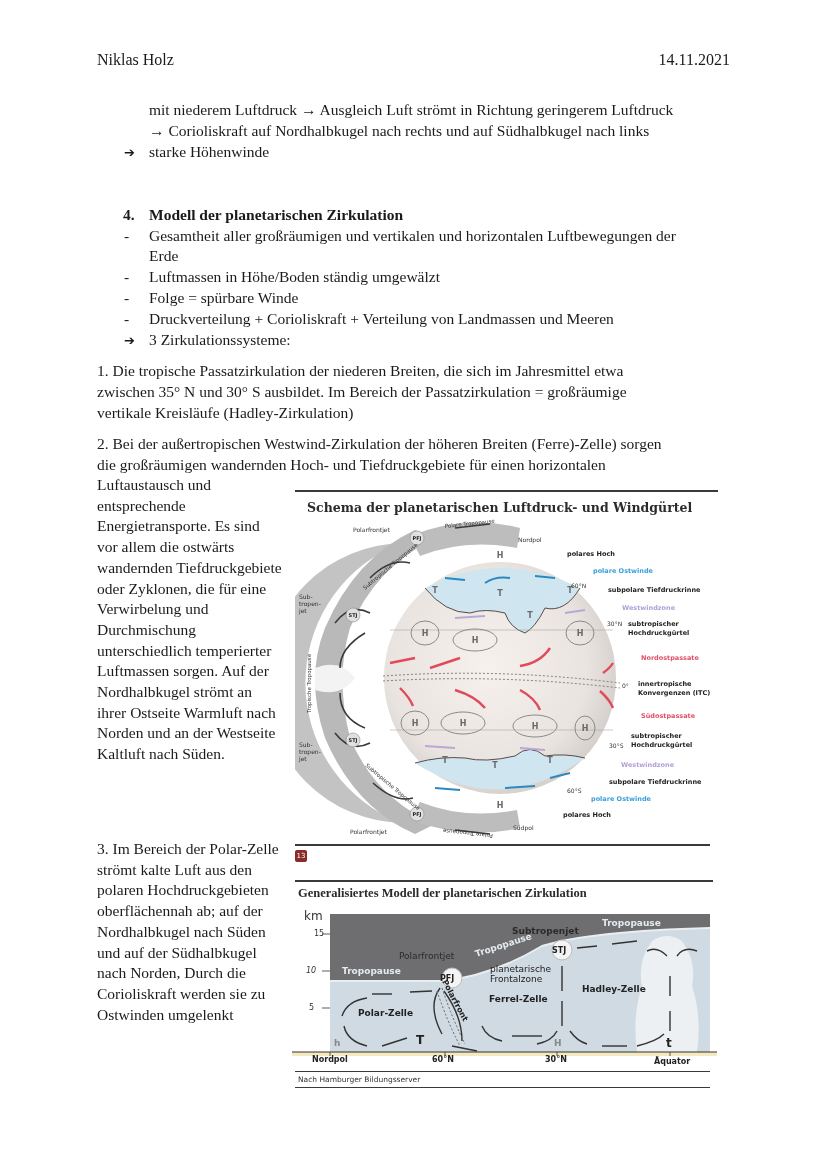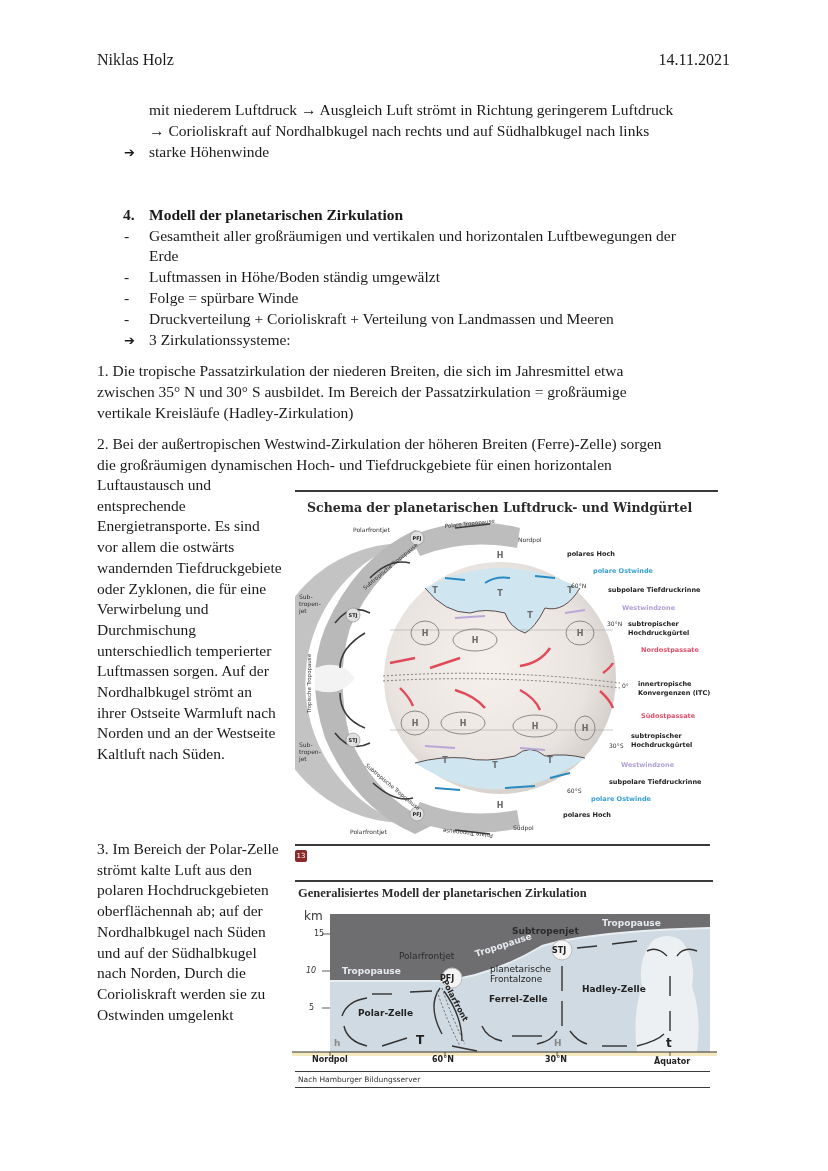--- a/index.html
+++ b/index.html
@@ -45,21 +45,21 @@
   <div class="abs t" style="left:149px; top:308px;">Druckverteilung + Corioliskraft + Verteilung von Landmassen und Meeren</div>
   <div class="abs t arrow" style="left:124px; top:330px;">➔</div>
   <div class="abs t" style="left:149px; top:329px;">3 Zirkulationssysteme:</div>
 </div>
 
 <div class="abs t" style="left:97px; top:360px;">1. Die tropische Passatzirkulation der niederen Breiten, die sich im Jahresmittel etwa</div>
 <div class="abs t" style="left:97px; top:381px;">zwischen 35° N und 30° S ausbildet. Im Bereich der Passatzirkulation = großräumige</div>
 <div class="abs t" style="left:97px; top:402px;">vertikale Kreisläufe (Hadley-Zirkulation)</div>
 
 <div class="abs t" style="left:97px; top:433px;">2. Bei der außertropischen Westwind-Zirkulation der höheren Breiten (Ferre)-Zelle) sorgen</div>
-<div class="abs t" style="left:97px; top:454px;">die großräumigen dynamischen Hoch- und Tiefdruckgebiete für einen horizontalen</div>
+<div class="abs t" style="left:97px; top:454px;">die großräumigen wandernden Hoch- und Tiefdruckgebiete für einen horizontalen</div>
 <div class="abs wrap-col" style="top:475px;">Luftaustausch und entsprechende Energietransporte. Es sind vor allem die ostwärts wandernden Tiefdruckgebiete oder Zyklonen, die für eine Verwirbelung und Durchmischung unterschiedlich temperierter Luftmassen sorgen. Auf der Nordhalbkugel strömt an ihrer Ostseite Warmluft nach Norden und an der Westseite Kaltluft nach Süden.</div>
 
 <div class="abs wrap-col" style="top:839px; width:183px;">3. Im Bereich der Polar-Zelle strömt kalte Luft aus den polaren Hochdruckgebieten oberflächennah ab; auf der Nordhalbkugel nach Süden und auf der Südhalbkugel nach Norden, Durch die Corioliskraft werden sie zu Ostwinden umgelenkt</div>
 
 <div class="abs fig" style="left:295px; top:488px; width:425px; height:370px;">
   <div class="abs hr" style="left:0; top:2px; width:423px;"></div>
   <div class="abs fig-title" style="left:12px; top:12px;">Schema der planetarischen Luftdruck- und Windgürtel</div>
 
   <svg class="abs" style="left:0; top:30px;" width="330" height="320" viewBox="0 0 330 320">
     <defs>
@@ -193,21 +193,21 @@
   <div class="abs lbl-thin" style="left:55px; top:340px;">Polarfrontjet</div>
   <div class="abs lbl-thin" style="left:218px; top:336px;">Südpol</div>
 
   <div class="abs lbl" style="left:272px; top:62px; color:#222;">polares Hoch</div>
   <div class="abs lbl" style="left:298px; top:79px; color:#3aa0d8;">polare Ostwinde</div>
   <div class="abs lbl-thin" style="left:276px; top:94px;">60°N</div>
   <div class="abs lbl" style="left:313px; top:98px; color:#222;">subpolare Tiefdruckrinne</div>
   <div class="abs lbl" style="left:327px; top:116px; color:#b0a0d8;">Westwindzone</div>
   <div class="abs lbl-thin" style="left:312px; top:132px;">30°N</div>
   <div class="abs lbl" style="left:333px; top:132px; width:80px; white-space:normal; line-height:9px; color:#222;">subtropischer Hochdruckgürtel</div>
-  <div class="abs lbl" style="left:346px; top:158px; color:#e0506a;">Nordostpassate</div>
+  <div class="abs lbl" style="left:346px; top:166px; color:#e0506a;">Nordostpassate</div>
   <div class="abs lbl-thin" style="left:327px; top:194px;">0°</div>
   <div class="abs lbl" style="left:343px; top:192px; width:80px; white-space:normal; line-height:9px; color:#222;">innertropische Konvergenzen (ITC)</div>
   <div class="abs lbl" style="left:346px; top:224px; color:#e0506a;">Südostpassate</div>
   <div class="abs lbl-thin" style="left:314px; top:254px;">30°S</div>
   <div class="abs lbl" style="left:336px; top:244px; width:80px; white-space:normal; line-height:9px; color:#222;">subtropischer Hochdruckgürtel</div>
   <div class="abs lbl" style="left:326px; top:273px; color:#b0a0d8;">Westwindzone</div>
   <div class="abs lbl-thin" style="left:272px; top:299px;">60°S</div>
   <div class="abs lbl" style="left:314px; top:290px; color:#222;">subpolare Tiefdruckrinne</div>
   <div class="abs lbl" style="left:296px; top:307px; color:#3aa0d8;">polare Ostwinde</div>
   <div class="abs lbl" style="left:268px; top:323px; color:#222;">polares Hoch</div>

